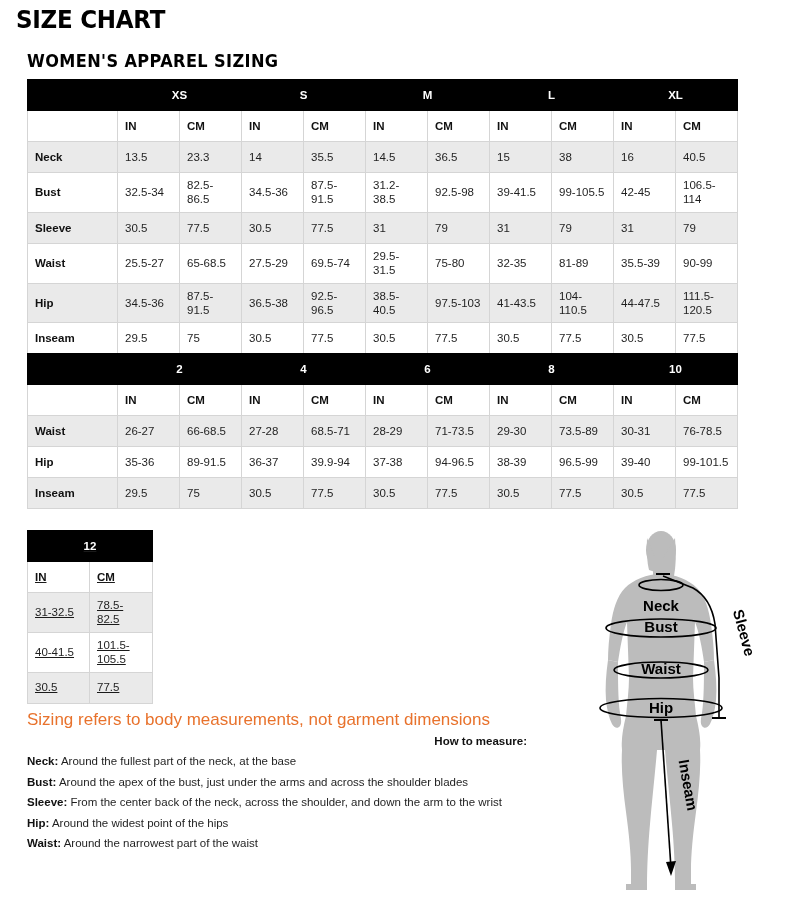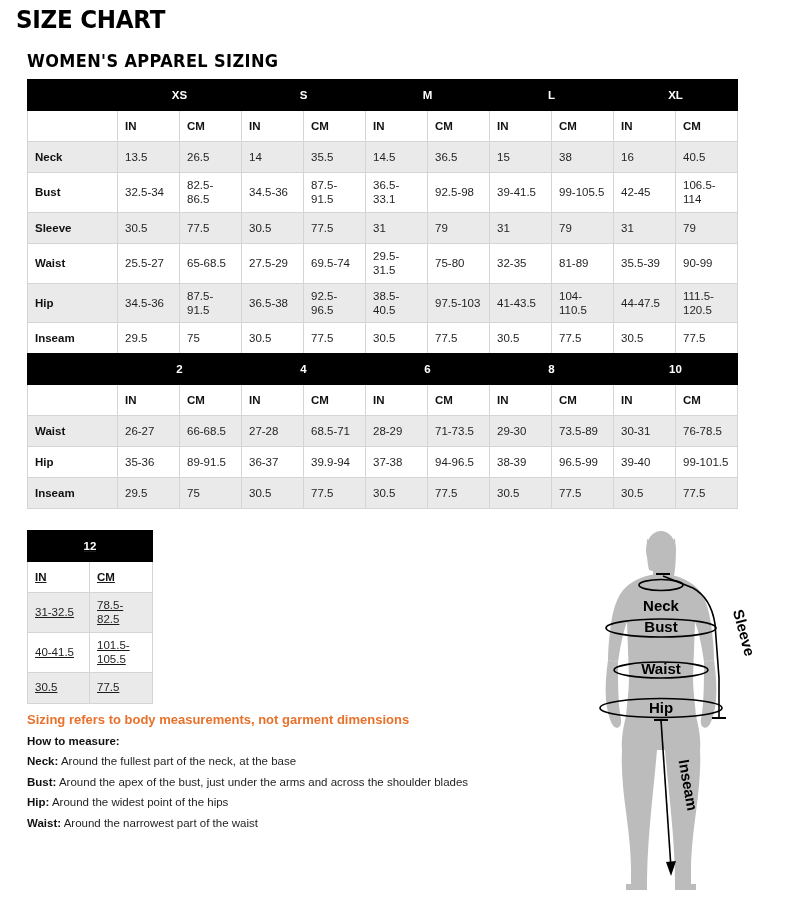--- a/index.html
+++ b/index.html
@@ -97,26 +97,27 @@
   
   .notes {
     position: absolute;
     left: 27px; top: 710px;
     width: 500px;
     font-size: 11.5px;
     line-height: 20.5px;
   }
   .notes .note-accent {
     color: #e8722c;
-    font-weight: bold;
-    font-size: 13px;
+    font-weight: normal;
+    font-size: 17px;
   }
   .notes .note-head {
     font-weight: bold;
     color: #111;
+    text-align: right;
   }
   .notes .note-line { color: #1f1f1f; }
   .notes .note-line b { color: #111; }
 
   
   #figure-wrap {
     position: absolute;
     left: 543px; top: 528px;
     width: 250px; height: 380px;
   }
@@ -169,37 +170,37 @@
           <td>IN</td>
           <td>CM</td>
           <td>IN</td>
           <td>CM</td>
           <td>IN</td>
           <td>CM</td>
         </tr>
         <tr class="shade">
           <td class="rowlabel">Neck</td>
           <td>13.5</td>
-          <td>26.5</td>
+          <td>23.3</td>
           <td>14</td>
           <td>35.5</td>
           <td>14.5</td>
           <td>36.5</td>
           <td>15</td>
           <td>38</td>
           <td>16</td>
           <td>40.5</td>
         </tr>
         <tr class="plain">
           <td class="rowlabel">Bust</td>
           <td>32.5-34</td>
           <td>82.5-86.5</td>
           <td>34.5-36</td>
           <td>87.5-91.5</td>
-          <td>36.5-33.1</td>
+          <td>31.2-38.5</td>
           <td>92.5-98</td>
           <td>39-41.5</td>
           <td>99-105.5</td>
           <td>42-45</td>
           <td>106.5-114</td>
         </tr>
         <tr class="shade">
           <td class="rowlabel">Sleeve</td>
           <td>30.5</td>
           <td>77.5</td>
@@ -357,20 +358,21 @@
         </tr>
       </tbody>
     </table>
 
   <div class="notes">
     <div class="note-accent">Sizing refers to body measurements, not garment dimensions</div>
     <div class="note-head">How to measure:</div>
     <div id="note-list">
         <div class="note-line"><b>Neck:</b><span> Around the fullest part of the neck, at the base</span></div>
         <div class="note-line"><b>Bust:</b><span> Around the apex of the bust, just under the arms and across the shoulder blades</span></div>
+        <div class="note-line"><b>Sleeve:</b><span> From the center back of the neck, across the shoulder, and down the arm to the wrist</span></div>
         <div class="note-line"><b>Hip:</b><span> Around the widest point of the hips</span></div>
         <div class="note-line"><b>Waist:</b><span> Around the narrowest part of the waist</span></div>
       </div>
   </div>
 
   <div id="figure-wrap">
     <svg width="250" height="380" viewBox="0 0 250 380" xmlns="http://www.w3.org/2000/svg">
       <g fill="#bcbcbc">
 
         <ellipse cx="118" cy="22" rx="15" ry="19"></ellipse>

